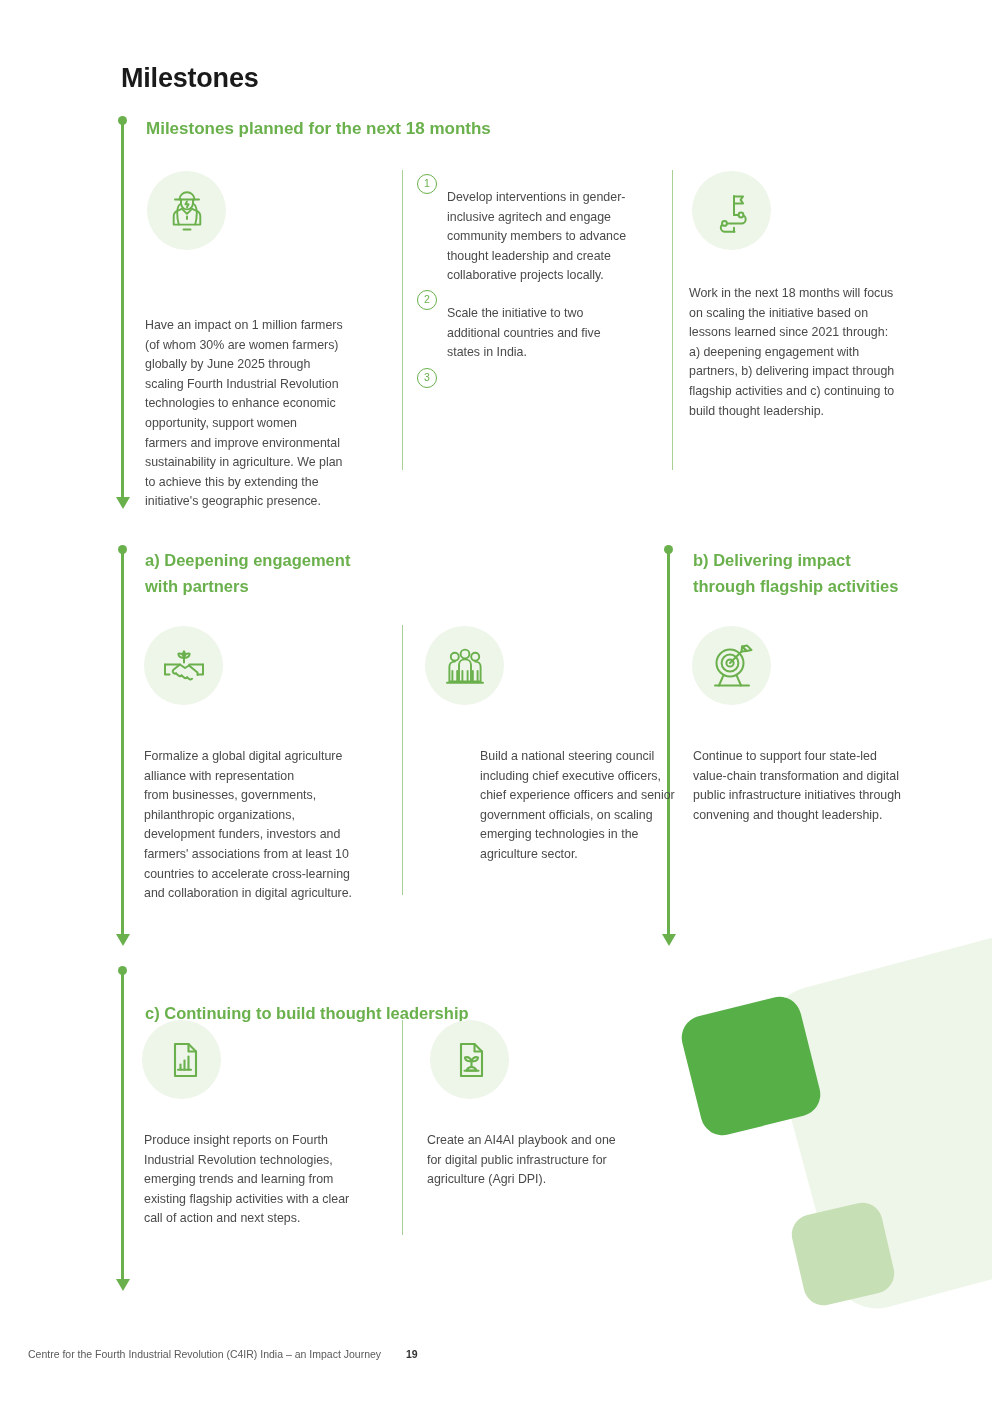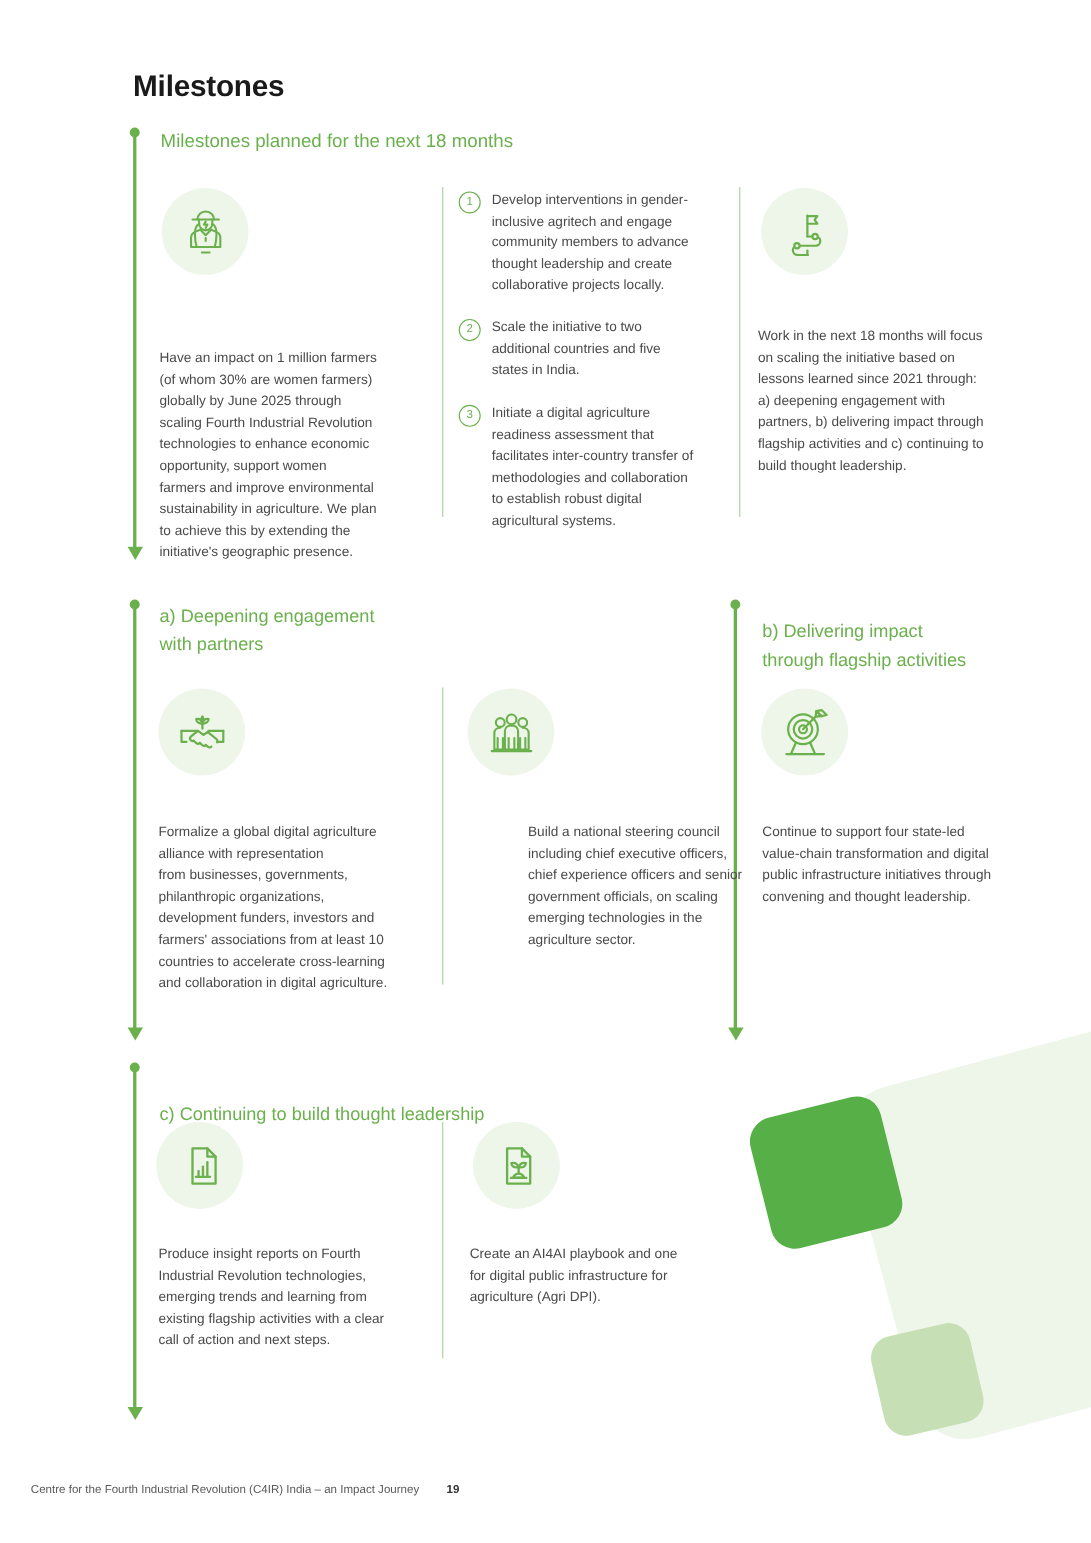--- a/index.html
+++ b/index.html
@@ -99,21 +99,21 @@
     border-left: 7px solid transparent;
     border-right: 7px solid transparent;
     border-top: 12px solid #6ab04c;
   }
 
   
   .sec-head {
     position: absolute;
     color: #6ab04c;
     font-size: 16.5px;
-    font-weight: normal;
+    font-weight: bold;
     line-height: 26px;
   }
   .sec-head.big { font-size: 17px; }
   .divider {
     position: absolute;
     width: 1px;
     background: #a9cf97;
   }
 
   
@@ -152,20 +152,21 @@
     font-size: 10.5px;
     line-height: 16px;
     text-align: center;
     margin-top: 2px;
   }
   .num-text {
     font-size: 12.4px;
     line-height: 19.6px;
     color: #4a4a4a;
     white-space: pre-line;
+    margin-top: 16px;
   }
 
   
   .footer {
     position: absolute;
     left: 0;
     right: 0;
     top: 1348px;
     text-align: left;
     padding-right: 72px;
@@ -243,63 +244,57 @@
 
     <div class="num-item" style="left:389px; top:288px; width:250px;">
       <div class="num-badge">2</div>
       <div class="num-text">Scale the initiative to two
 additional countries and five
 states in India.</div>
     </div>
 
     <div class="num-item" style="left:389px; top:366px; width:252px;">
       <div class="num-badge">3</div>
-      <div class="num-text">Initiate a digital agriculture
-readiness assessment that
-facilitates inter-country transfer of
-methodologies and collaboration
-to establish robust digital
-agricultural systems.</div>
     </div>
 
     <div class="icon-circle" style="left:664px; top:171px; width:79px; height:79px;">
       <span>
         <svg width="48" height="48" viewBox="0 0 48 48" fill="none" stroke="#6ab04c" stroke-width="2" stroke-linecap="round" stroke-linejoin="round">
           <path d="M26 9v19"></path>
           <path d="M26 9.5h9l-2.4 3.4L35 16.4h-9"></path>
           <path d="M26 28h7.5a4.2 4.2 0 0 1 0 8.4H17a4.2 4.2 0 0 0 0 8.4h9.5"></path>
           <path d="M26 44.8v-4"></path>
           <circle cx="33" cy="28" r="2.4" fill="#eef5e9"></circle>
           <circle cx="16.5" cy="36.4" r="2.4" fill="#eef5e9"></circle>
         </svg>
       </span>
     </div>
 
-    <div class="body-text" style="left:661px; top:296px; width:255px;">Work in the next 18 months will focus
+    <div class="body-text" style="left:661px; top:284px; width:255px;">Work in the next 18 months will focus
 on scaling the initiative based on
 lessons learned since 2021 through:
 a) deepening engagement with
 partners, b) delivering impact through
 flagship activities and c) continuing to
 build thought leadership.</div>
 
     <div class="rail" style="left:93px; top:549px; height:386px;">
       <div class="rail-dot"></div>
       <div class="rail-arrow"></div>
     </div>
 
     <div class="sec-head" style="left:117px; top:547px; width:300px; white-space:pre-line;">a) Deepening engagement
 with partners</div>
 
     <div class="rail" style="left:639px; top:549px; height:386px;">
       <div class="rail-dot"></div>
       <div class="rail-arrow"></div>
     </div>
 
-    <div class="sec-head" style="left:665px; top:547px; width:300px; white-space:pre-line;margin-top:14px;">b) Delivering impact
+    <div class="sec-head" style="left:665px; top:547px; width:300px; white-space:pre-line;">b) Delivering impact
 through flagship activities</div>
 
     <div class="divider" style="left:374px; top:625px; height:270px;"></div>
 
     <div class="icon-circle" style="left:116px; top:626px; width:79px; height:79px;">
       <span>
         <svg width="50" height="50" viewBox="0 0 50 50" fill="none" stroke="#6ab04c" stroke-width="2" stroke-linecap="round" stroke-linejoin="round">
           <path d="M25 16.5v5"></path>
           <path d="M25 17c-3.5-.3-5.6-1.6-5.6-4.3 2.9-.6 5.1.8 5.6 4.3z"></path>
           <path d="M25 17c3.5-.3 5.6-1.6 5.6-4.3-2.9-.6-5.1.8-5.6 4.3z"></path>

